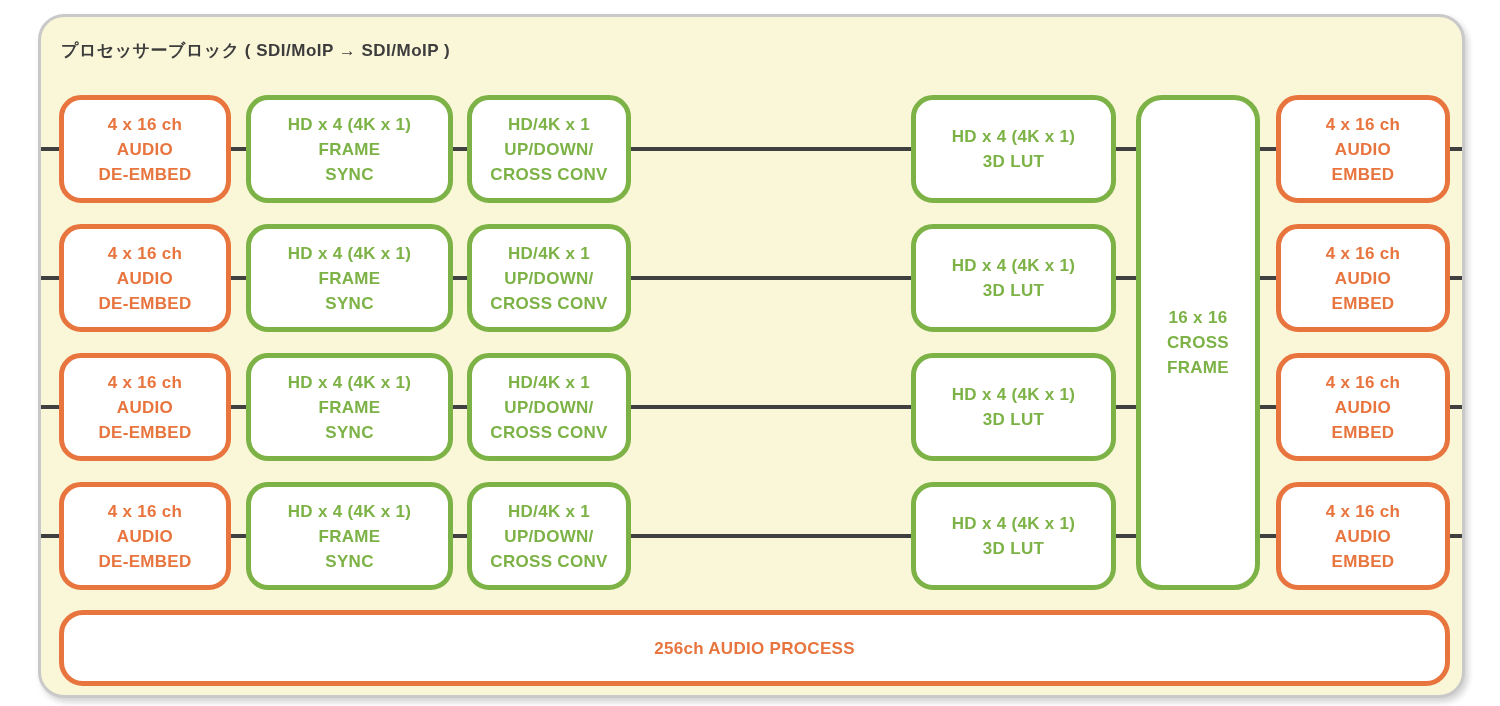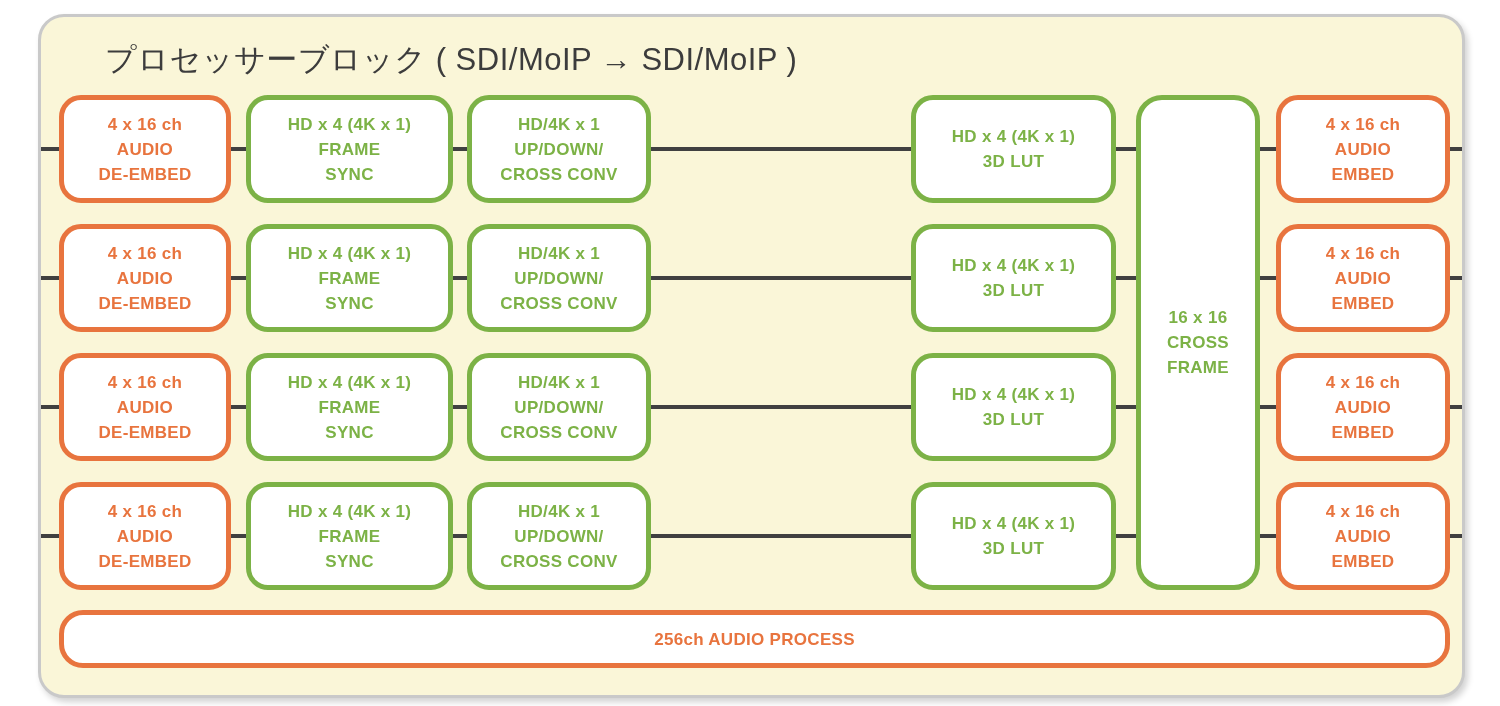--- a/index.html
+++ b/index.html
@@ -20,22 +20,22 @@
   .panel{
     position:absolute;left:38px;top:14px;
     width:1427px;height:684px;
     background:var(--panel-bg);
     border:3px solid var(--panel-border);
     border-radius:26px;
     box-shadow:3px 4px 6px rgba(0,0,0,0.18);
   }
   .title{
     position:absolute;left:20px;top:22px;
-    font-size:31px;font-weight:normal;color:var(--title);
-    letter-spacing:0.5px;white-space:nowrap;margin-left:44px;
+    font-size:17px;font-weight:bold;color:var(--title);
+    letter-spacing:0.5px;white-space:nowrap;
   }
   .signal-line{
     position:absolute;left:0;right:0;height:4px;
     background:var(--line);
   }
   .block{
     position:absolute;
     background:#ffffff;
     border-radius:22px;
     display:flex;flex-direction:column;
@@ -43,32 +43,32 @@
     text-align:center;
     font-weight:bold;font-size:17px;line-height:25px;
     letter-spacing:0.3px;
     z-index:2;
   }
   .orange{border:5px solid var(--orange);color:var(--orange);}
   .green{border:5px solid var(--green);color:var(--green);}
   
   .col-de-embed{left:18px;width:172px;}
   .col-frame-sync{left:205px;width:207px;}
-  .col-conv{left:426px;width:184px;}
+  .col-conv{left:426px;width:164px;}
   .col-lut{left:870px;width:205px;}
   .col-switch{left:1095px;width:124px;}
   .col-embed{left:1235px;width:174px;}
   
   .row-1{top:78px;height:108px;}
   .row-2{top:207px;height:108px;}
   .row-3{top:336px;height:108px;}
   .row-4{top:465px;height:108px;}
   .switch-span{top:78px;height:495px;border-radius:26px;text-align:center;}
   .audio-process{
-    left:18px;width:1391px;top:593px;height:58px;
+    left:18px;width:1391px;top:593px;height:76px;
     border-radius:24px;flex-direction:row;
   }
   .line-1{top:130px;}
   .line-2{top:259px;}
   .line-3{top:388px;}
   .line-4{top:517px;}
 </style>
 </head>
 <body>
 

